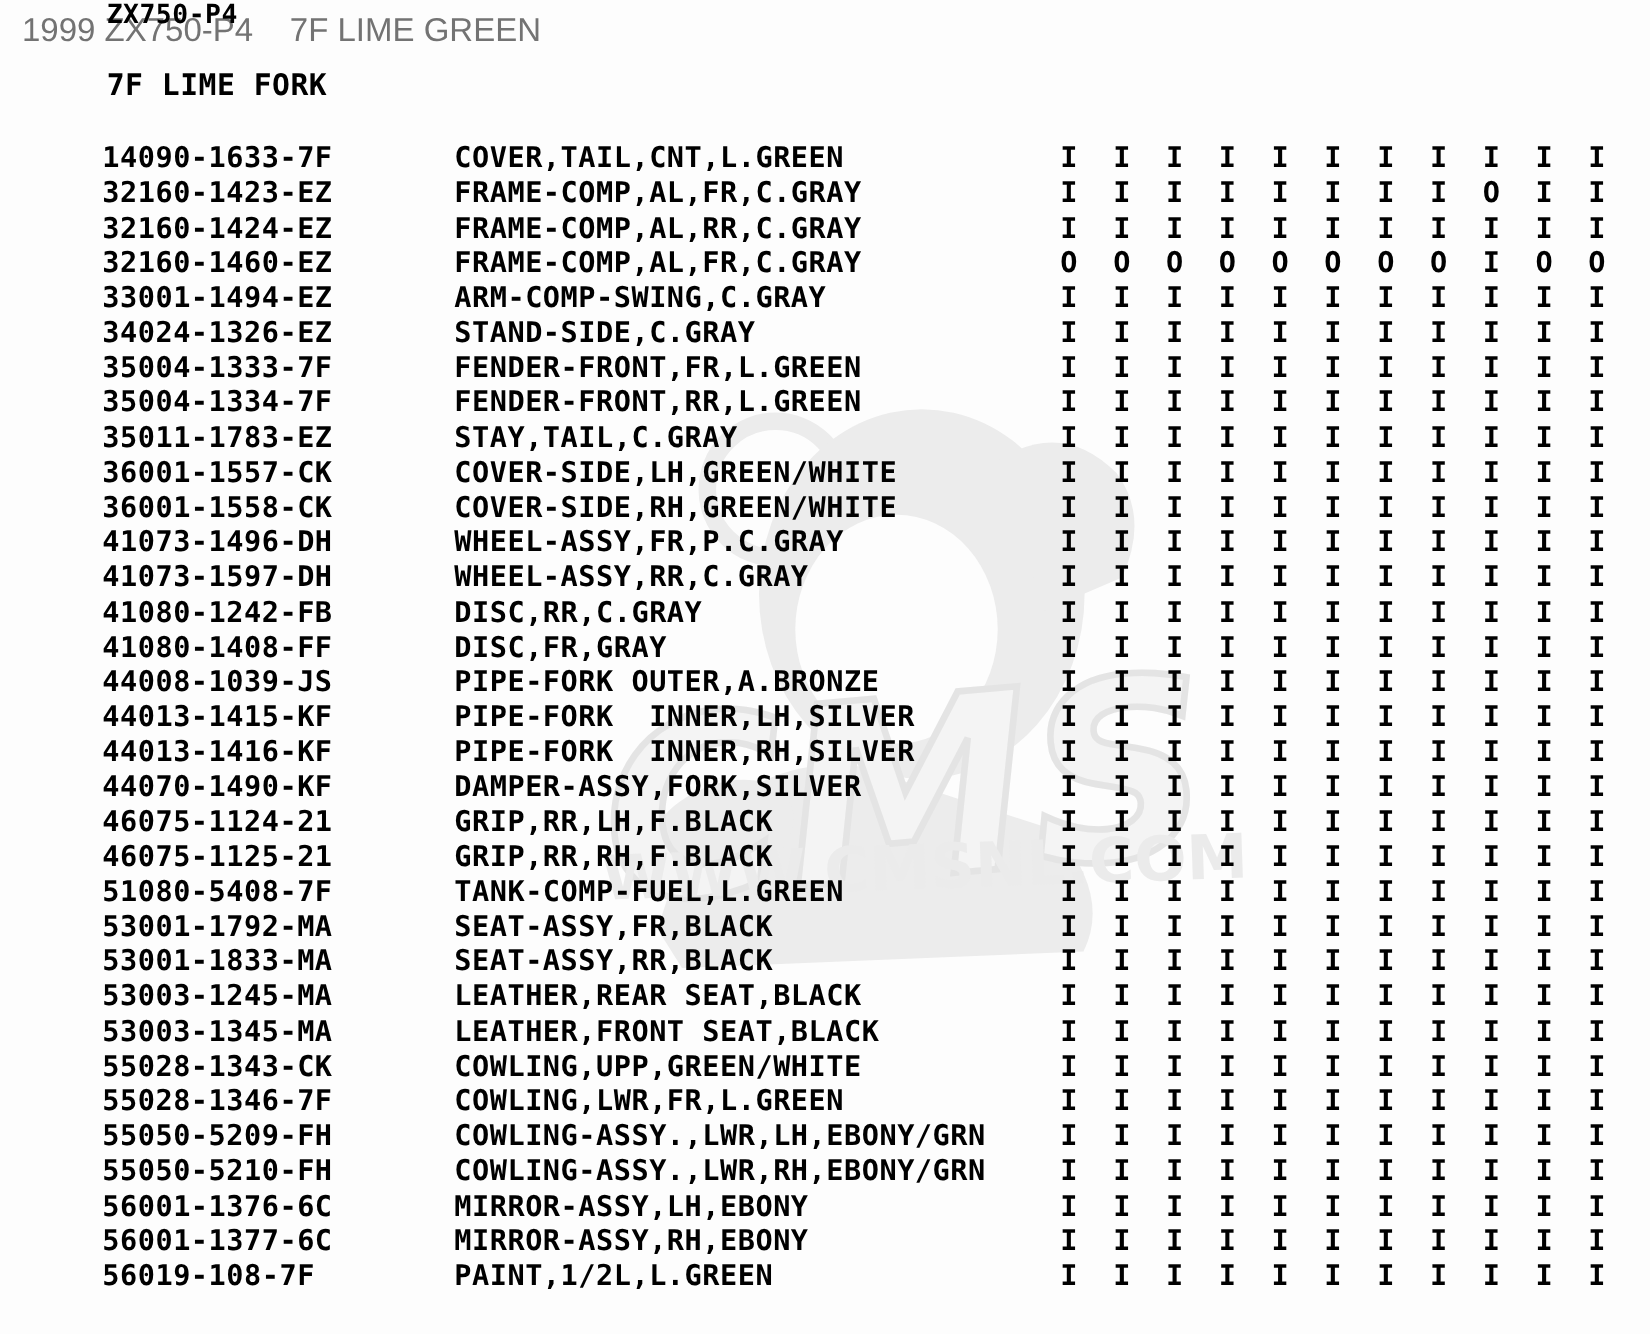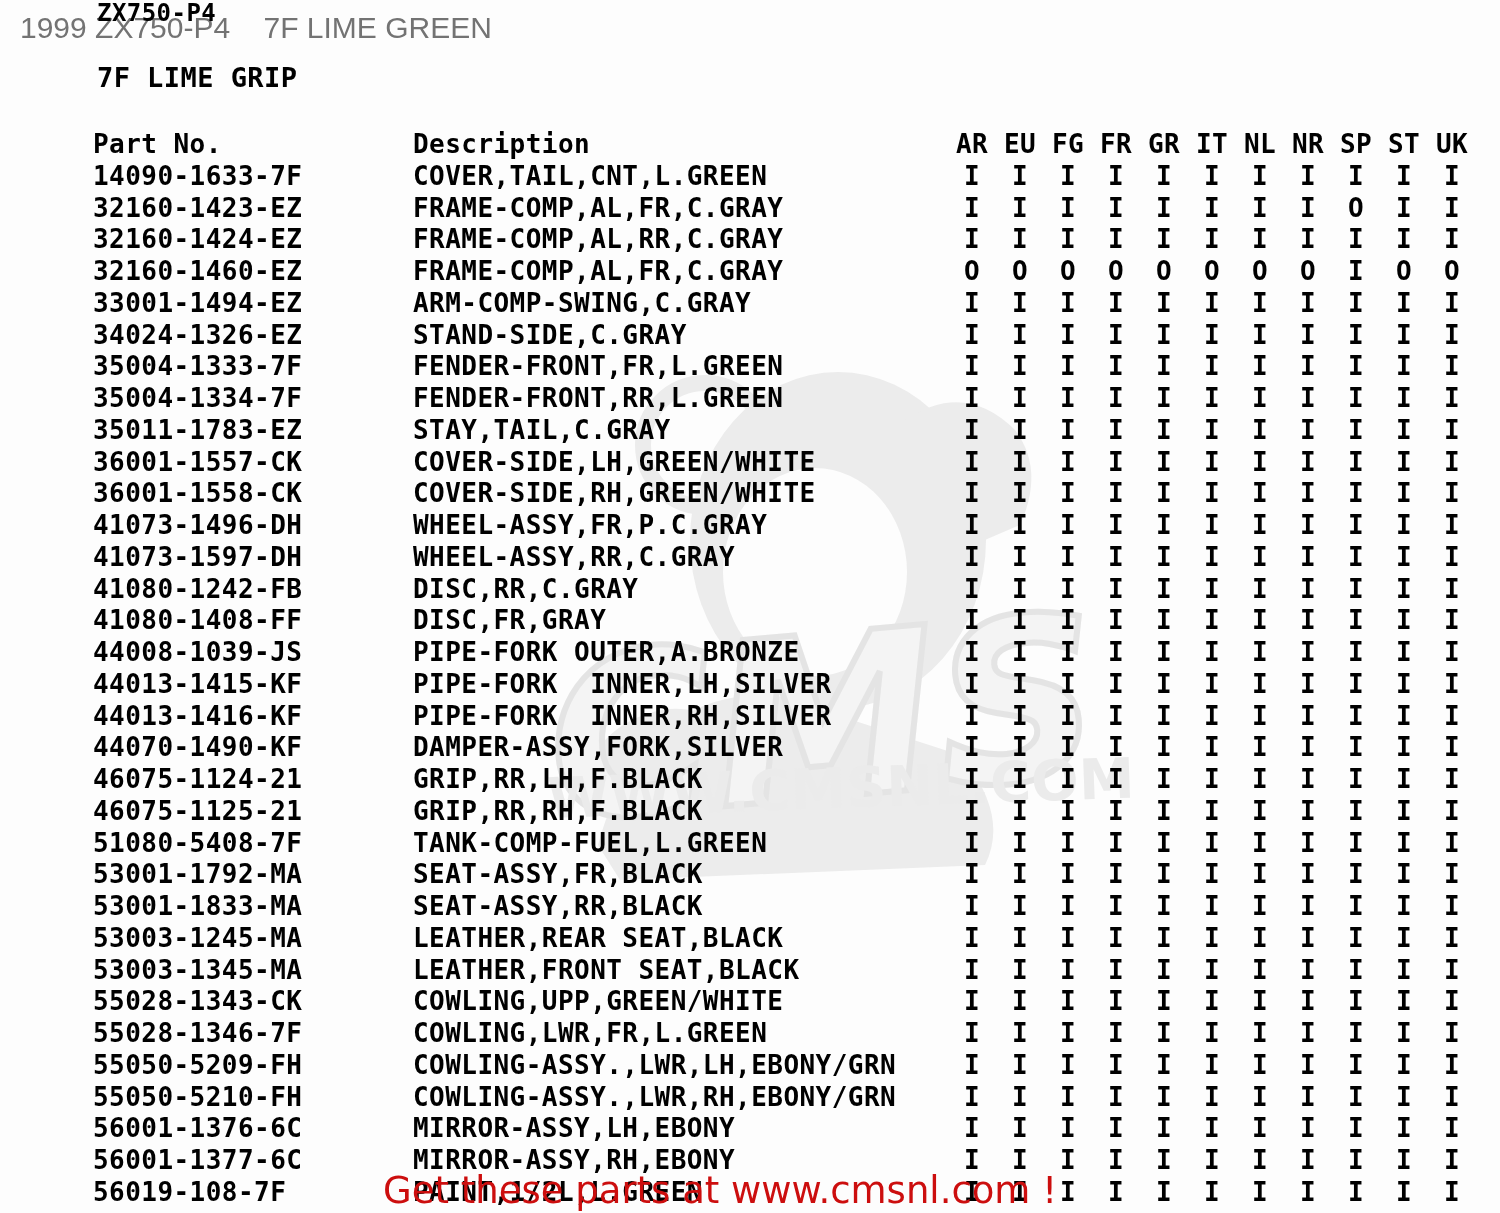--- a/index.html
+++ b/index.html
@@ -59,28 +59,23 @@
     </g>
     <g transform="rotate(-5 790 720)">
       <text x="548" y="800" font-family="DejaVu Sans, sans-serif" font-weight="bold" font-style="italic" font-size="225" fill="#f4f4f4" stroke="#e4e4e4" stroke-width="6">CMS</text>
     </g>
     <text x="548" y="818" font-family="DejaVu Sans, sans-serif" font-weight="bold" font-size="56" fill="#ebebeb" transform="rotate(-2 548 818)">WWW.CMSNL.COM</text>
   </svg>
 
   <div class="breadcrumb">1999 ZX750-P4    7F LIME GREEN</div>
 
   <div class="model-code">ZX750-P4</div>
-  <div class="page-title">7F LIME GRIP</div>
+  <div class="page-title">7F LIME FORK</div>
 
   <div id="parts-table">
-    <div class="row" id="header-row">
-      <div class="c-part">Part No.</div>
-      <div class="c-desc">Description</div>
-      <div class="flags" id="region-headers"><div class="c-flag">AR</div><div class="c-flag">EU</div><div class="c-flag">FG</div><div class="c-flag">FR</div><div class="c-flag">GR</div><div class="c-flag">IT</div><div class="c-flag">NL</div><div class="c-flag">NR</div><div class="c-flag">SP</div><div class="c-flag">ST</div><div class="c-flag">UK</div></div>
-    </div>
 
   <div class="row"><div class="c-part">14090-1633-7F</div><div class="c-desc">COVER,TAIL,CNT,L.GREEN</div><div class="flags"><div class="c-flag">I</div><div class="c-flag">I</div><div class="c-flag">I</div><div class="c-flag">I</div><div class="c-flag">I</div><div class="c-flag">I</div><div class="c-flag">I</div><div class="c-flag">I</div><div class="c-flag">I</div><div class="c-flag">I</div><div class="c-flag">I</div></div></div>
       <div class="row"><div class="c-part">32160-1423-EZ</div><div class="c-desc">FRAME-COMP,AL,FR,C.GRAY</div><div class="flags"><div class="c-flag">I</div><div class="c-flag">I</div><div class="c-flag">I</div><div class="c-flag">I</div><div class="c-flag">I</div><div class="c-flag">I</div><div class="c-flag">I</div><div class="c-flag">I</div><div class="c-flag">O</div><div class="c-flag">I</div><div class="c-flag">I</div></div></div>
       <div class="row"><div class="c-part">32160-1424-EZ</div><div class="c-desc">FRAME-COMP,AL,RR,C.GRAY</div><div class="flags"><div class="c-flag">I</div><div class="c-flag">I</div><div class="c-flag">I</div><div class="c-flag">I</div><div class="c-flag">I</div><div class="c-flag">I</div><div class="c-flag">I</div><div class="c-flag">I</div><div class="c-flag">I</div><div class="c-flag">I</div><div class="c-flag">I</div></div></div>
       <div class="row"><div class="c-part">32160-1460-EZ</div><div class="c-desc">FRAME-COMP,AL,FR,C.GRAY</div><div class="flags"><div class="c-flag">O</div><div class="c-flag">O</div><div class="c-flag">O</div><div class="c-flag">O</div><div class="c-flag">O</div><div class="c-flag">O</div><div class="c-flag">O</div><div class="c-flag">O</div><div class="c-flag">I</div><div class="c-flag">O</div><div class="c-flag">O</div></div></div>
       <div class="row"><div class="c-part">33001-1494-EZ</div><div class="c-desc">ARM-COMP-SWING,C.GRAY</div><div class="flags"><div class="c-flag">I</div><div class="c-flag">I</div><div class="c-flag">I</div><div class="c-flag">I</div><div class="c-flag">I</div><div class="c-flag">I</div><div class="c-flag">I</div><div class="c-flag">I</div><div class="c-flag">I</div><div class="c-flag">I</div><div class="c-flag">I</div></div></div>
       <div class="row"><div class="c-part">34024-1326-EZ</div><div class="c-desc">STAND-SIDE,C.GRAY</div><div class="flags"><div class="c-flag">I</div><div class="c-flag">I</div><div class="c-flag">I</div><div class="c-flag">I</div><div class="c-flag">I</div><div class="c-flag">I</div><div class="c-flag">I</div><div class="c-flag">I</div><div class="c-flag">I</div><div class="c-flag">I</div><div class="c-flag">I</div></div></div>
       <div class="row"><div class="c-part">35004-1333-7F</div><div class="c-desc">FENDER-FRONT,FR,L.GREEN</div><div class="flags"><div class="c-flag">I</div><div class="c-flag">I</div><div class="c-flag">I</div><div class="c-flag">I</div><div class="c-flag">I</div><div class="c-flag">I</div><div class="c-flag">I</div><div class="c-flag">I</div><div class="c-flag">I</div><div class="c-flag">I</div><div class="c-flag">I</div></div></div>
       <div class="row"><div class="c-part">35004-1334-7F</div><div class="c-desc">FENDER-FRONT,RR,L.GREEN</div><div class="flags"><div class="c-flag">I</div><div class="c-flag">I</div><div class="c-flag">I</div><div class="c-flag">I</div><div class="c-flag">I</div><div class="c-flag">I</div><div class="c-flag">I</div><div class="c-flag">I</div><div class="c-flag">I</div><div class="c-flag">I</div><div class="c-flag">I</div></div></div>
       <div class="row"><div class="c-part">35011-1783-EZ</div><div class="c-desc">STAY,TAIL,C.GRAY</div><div class="flags"><div class="c-flag">I</div><div class="c-flag">I</div><div class="c-flag">I</div><div class="c-flag">I</div><div class="c-flag">I</div><div class="c-flag">I</div><div class="c-flag">I</div><div class="c-flag">I</div><div class="c-flag">I</div><div class="c-flag">I</div><div class="c-flag">I</div></div></div>
@@ -103,15 +98,14 @@
       <div class="row"><div class="c-part">53003-1345-MA</div><div class="c-desc">LEATHER,FRONT SEAT,BLACK</div><div class="flags"><div class="c-flag">I</div><div class="c-flag">I</div><div class="c-flag">I</div><div class="c-flag">I</div><div class="c-flag">I</div><div class="c-flag">I</div><div class="c-flag">I</div><div class="c-flag">I</div><div class="c-flag">I</div><div class="c-flag">I</div><div class="c-flag">I</div></div></div>
       <div class="row"><div class="c-part">55028-1343-CK</div><div class="c-desc">COWLING,UPP,GREEN/WHITE</div><div class="flags"><div class="c-flag">I</div><div class="c-flag">I</div><div class="c-flag">I</div><div class="c-flag">I</div><div class="c-flag">I</div><div class="c-flag">I</div><div class="c-flag">I</div><div class="c-flag">I</div><div class="c-flag">I</div><div class="c-flag">I</div><div class="c-flag">I</div></div></div>
       <div class="row"><div class="c-part">55028-1346-7F</div><div class="c-desc">COWLING,LWR,FR,L.GREEN</div><div class="flags"><div class="c-flag">I</div><div class="c-flag">I</div><div class="c-flag">I</div><div class="c-flag">I</div><div class="c-flag">I</div><div class="c-flag">I</div><div class="c-flag">I</div><div class="c-flag">I</div><div class="c-flag">I</div><div class="c-flag">I</div><div class="c-flag">I</div></div></div>
       <div class="row"><div class="c-part">55050-5209-FH</div><div class="c-desc">COWLING-ASSY.,LWR,LH,EBONY/GRN</div><div class="flags"><div class="c-flag">I</div><div class="c-flag">I</div><div class="c-flag">I</div><div class="c-flag">I</div><div class="c-flag">I</div><div class="c-flag">I</div><div class="c-flag">I</div><div class="c-flag">I</div><div class="c-flag">I</div><div class="c-flag">I</div><div class="c-flag">I</div></div></div>
       <div class="row"><div class="c-part">55050-5210-FH</div><div class="c-desc">COWLING-ASSY.,LWR,RH,EBONY/GRN</div><div class="flags"><div class="c-flag">I</div><div class="c-flag">I</div><div class="c-flag">I</div><div class="c-flag">I</div><div class="c-flag">I</div><div class="c-flag">I</div><div class="c-flag">I</div><div class="c-flag">I</div><div class="c-flag">I</div><div class="c-flag">I</div><div class="c-flag">I</div></div></div>
       <div class="row"><div class="c-part">56001-1376-6C</div><div class="c-desc">MIRROR-ASSY,LH,EBONY</div><div class="flags"><div class="c-flag">I</div><div class="c-flag">I</div><div class="c-flag">I</div><div class="c-flag">I</div><div class="c-flag">I</div><div class="c-flag">I</div><div class="c-flag">I</div><div class="c-flag">I</div><div class="c-flag">I</div><div class="c-flag">I</div><div class="c-flag">I</div></div></div>
       <div class="row"><div class="c-part">56001-1377-6C</div><div class="c-desc">MIRROR-ASSY,RH,EBONY</div><div class="flags"><div class="c-flag">I</div><div class="c-flag">I</div><div class="c-flag">I</div><div class="c-flag">I</div><div class="c-flag">I</div><div class="c-flag">I</div><div class="c-flag">I</div><div class="c-flag">I</div><div class="c-flag">I</div><div class="c-flag">I</div><div class="c-flag">I</div></div></div>
       <div class="row"><div class="c-part">56019-108-7F</div><div class="c-desc">PAINT,1/2L,L.GREEN</div><div class="flags"><div class="c-flag">I</div><div class="c-flag">I</div><div class="c-flag">I</div><div class="c-flag">I</div><div class="c-flag">I</div><div class="c-flag">I</div><div class="c-flag">I</div><div class="c-flag">I</div><div class="c-flag">I</div><div class="c-flag">I</div><div class="c-flag">I</div></div></div>
     </div>
 
-  <div class="promo">Get these parts at www.cmsnl.com !</div>
 
 </div>
 
 </body></html>

